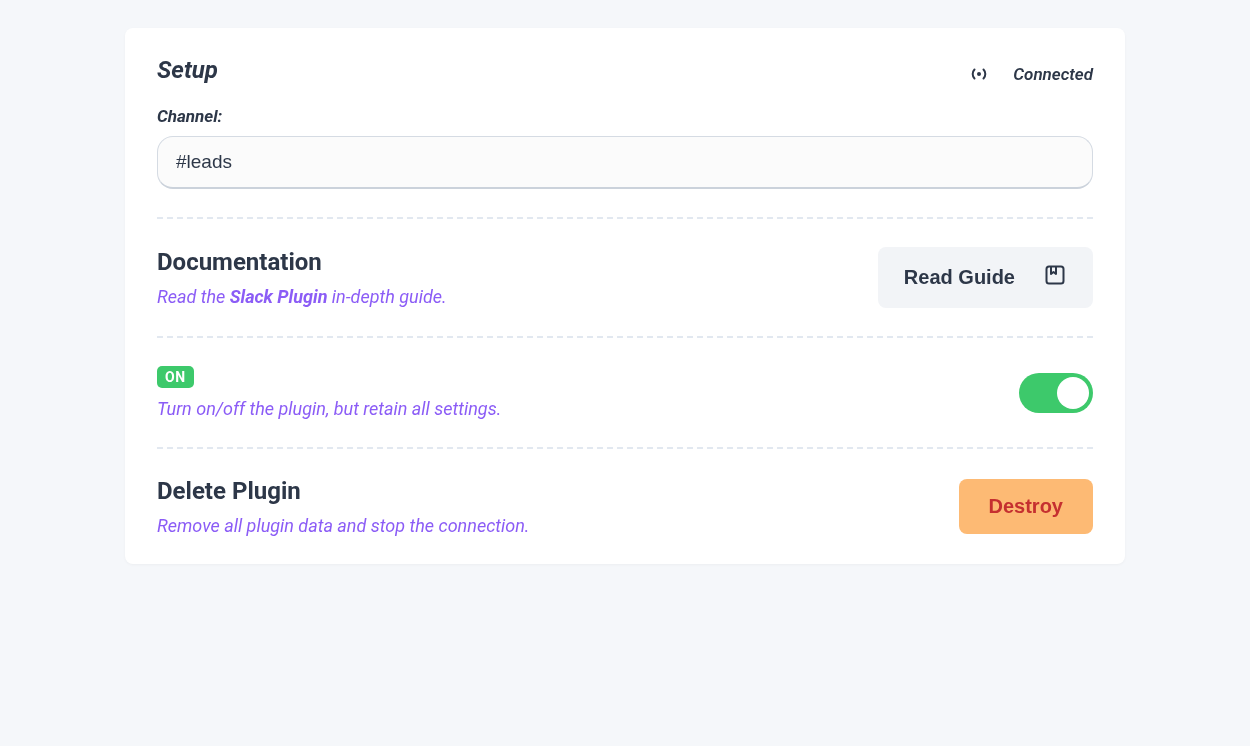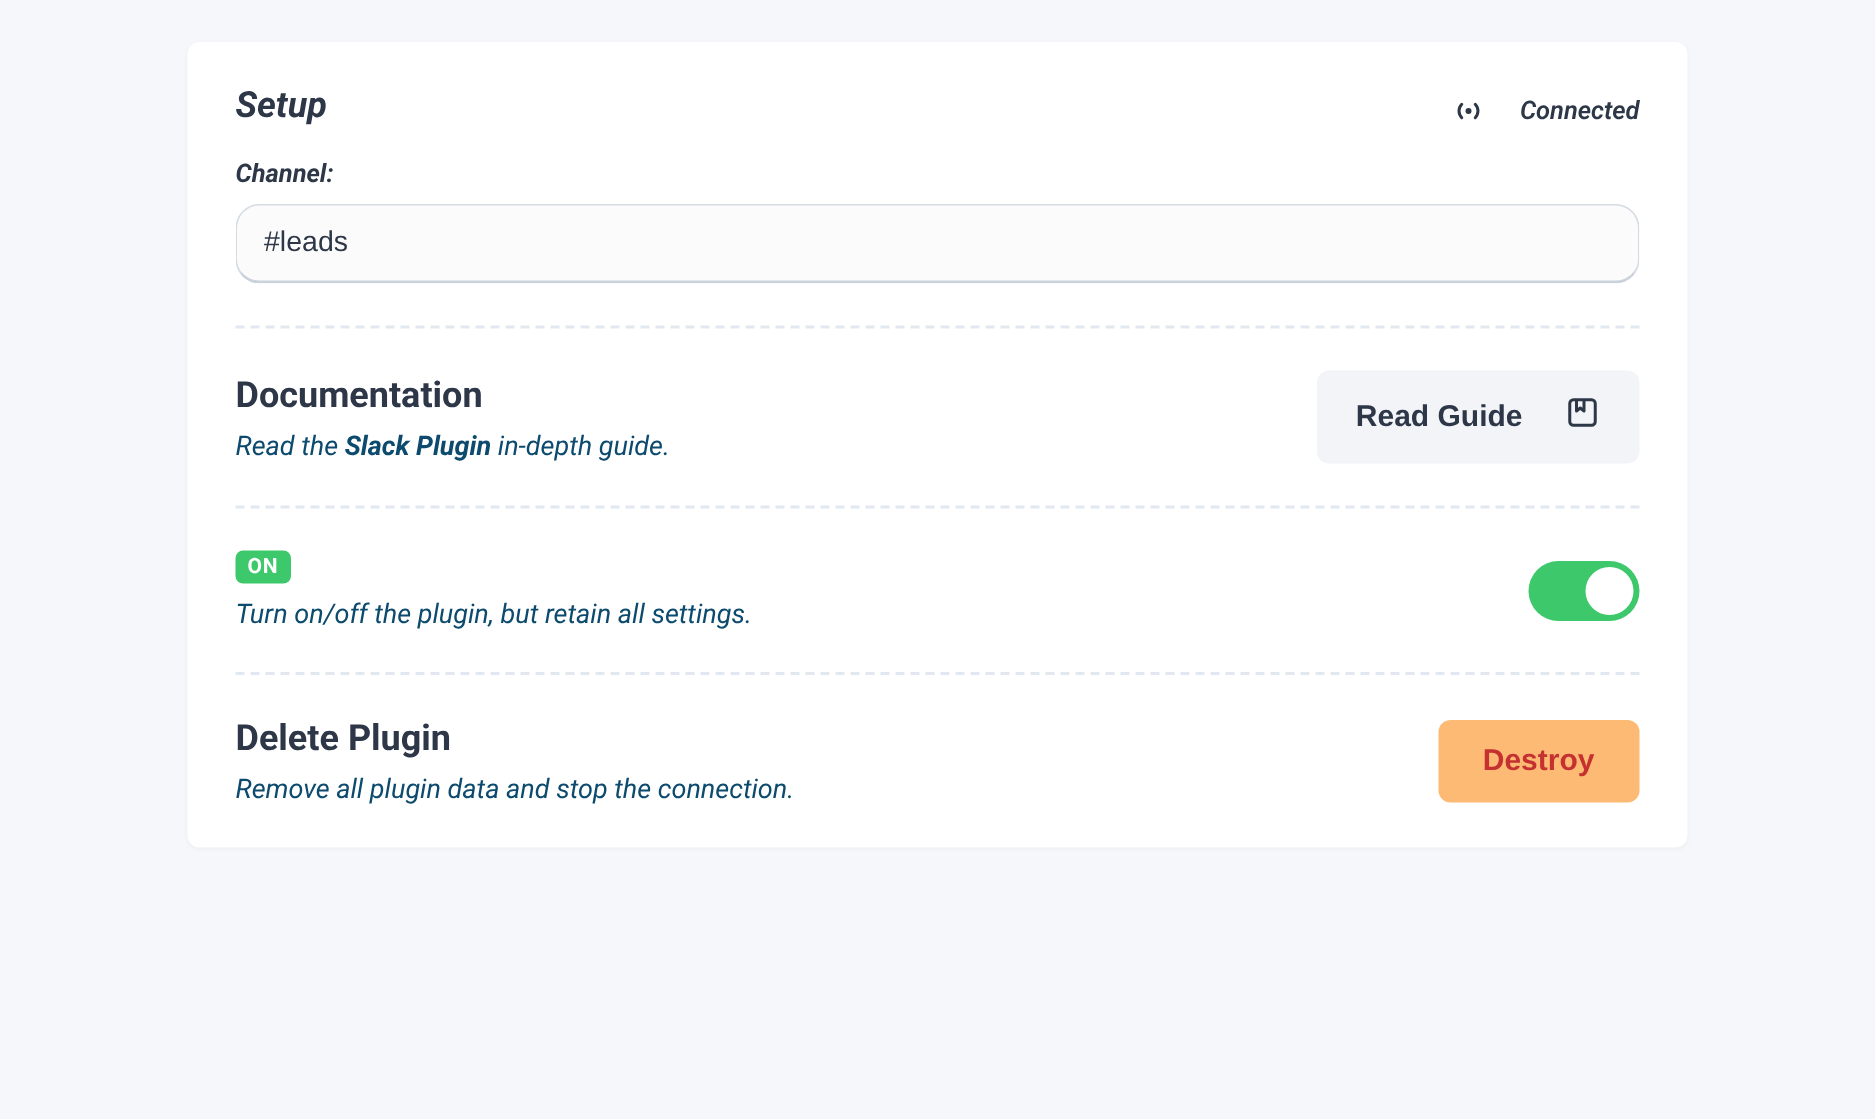--- a/index.html
+++ b/index.html
@@ -86,21 +86,21 @@
       font-size: 24px;
       font-weight: 700;
       color: #2d3748;
       display: flex;
       align-items: center;
       gap: 14px;
     }
     .row-desc {
       font-style: italic;
       font-size: 18px;
-      color: #0c4a6e;
+      color: #8b5cf6;
     }
     .row-desc strong {
       font-weight: 700;
       font-style: italic;
     }
     .btn-secondary {
       display: inline-flex;
       align-items: center;
       gap: 28px;
       background: #f2f4f7;

